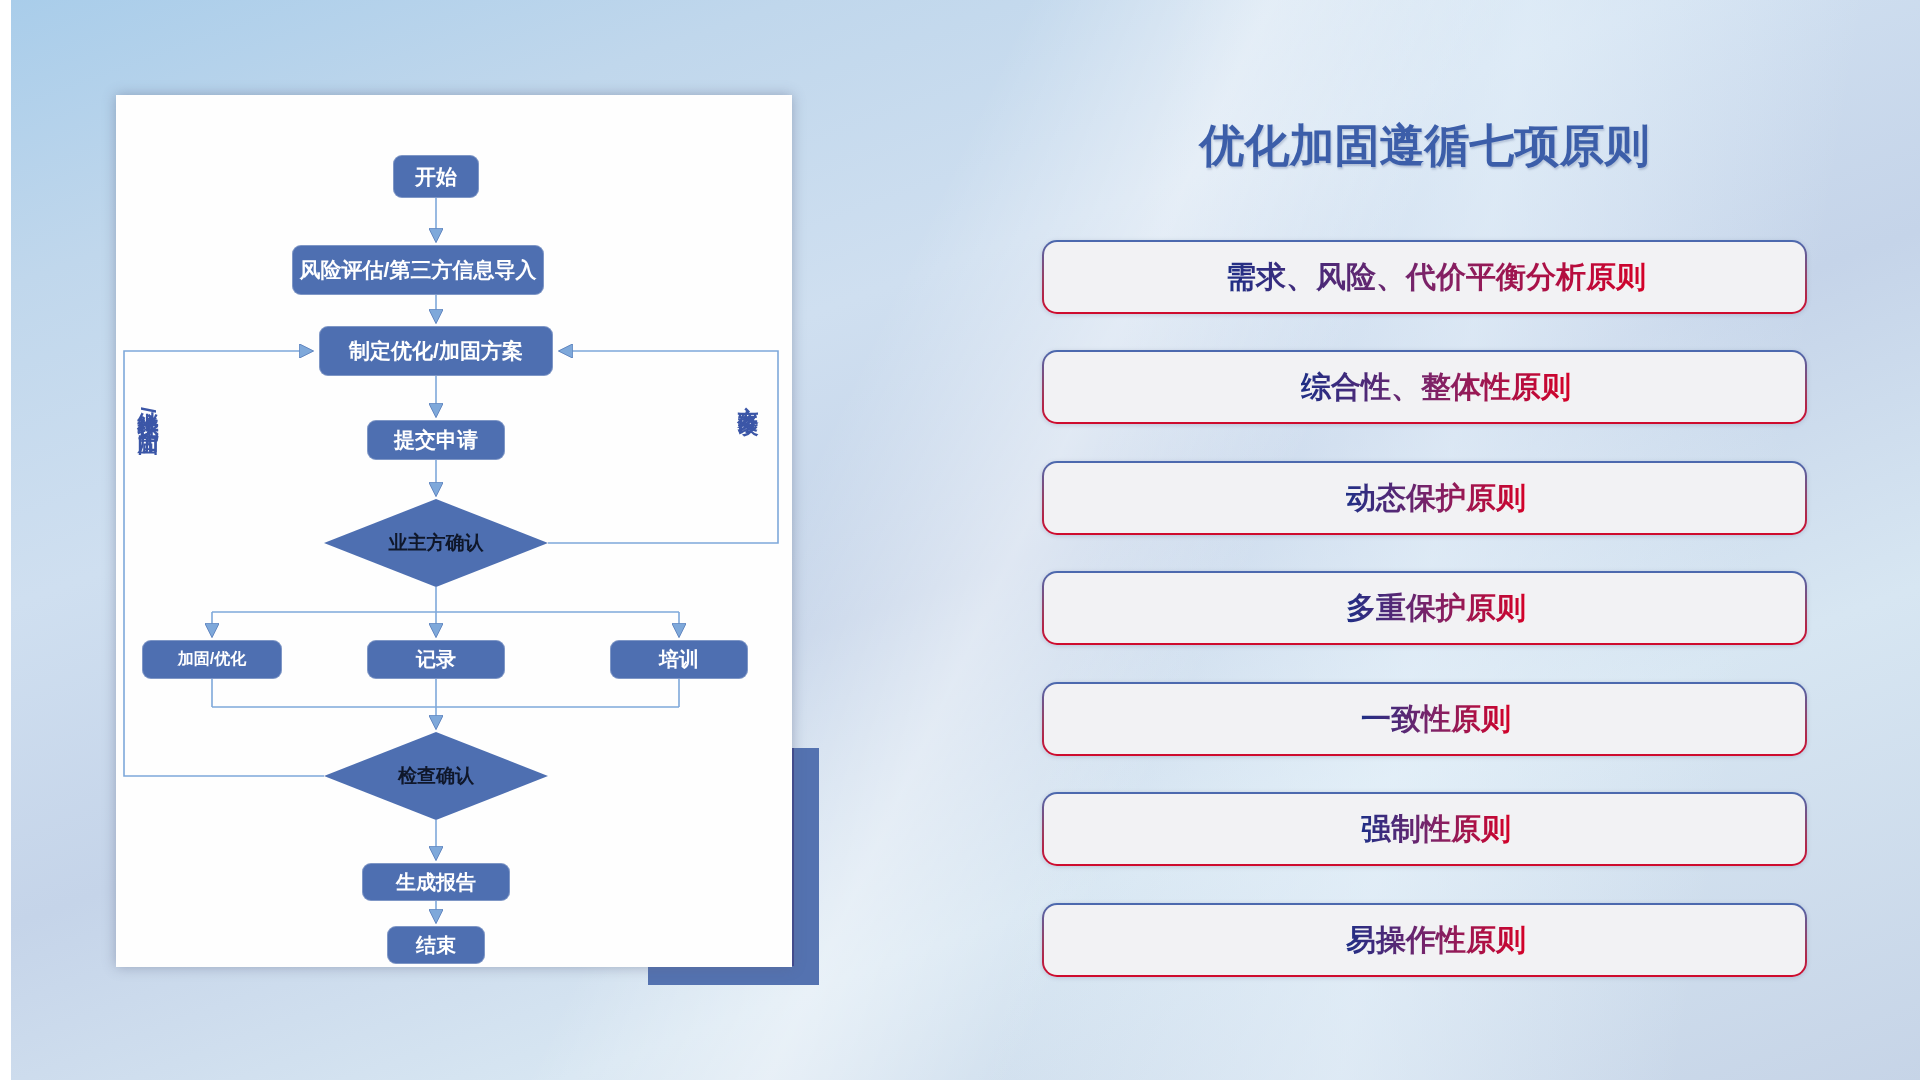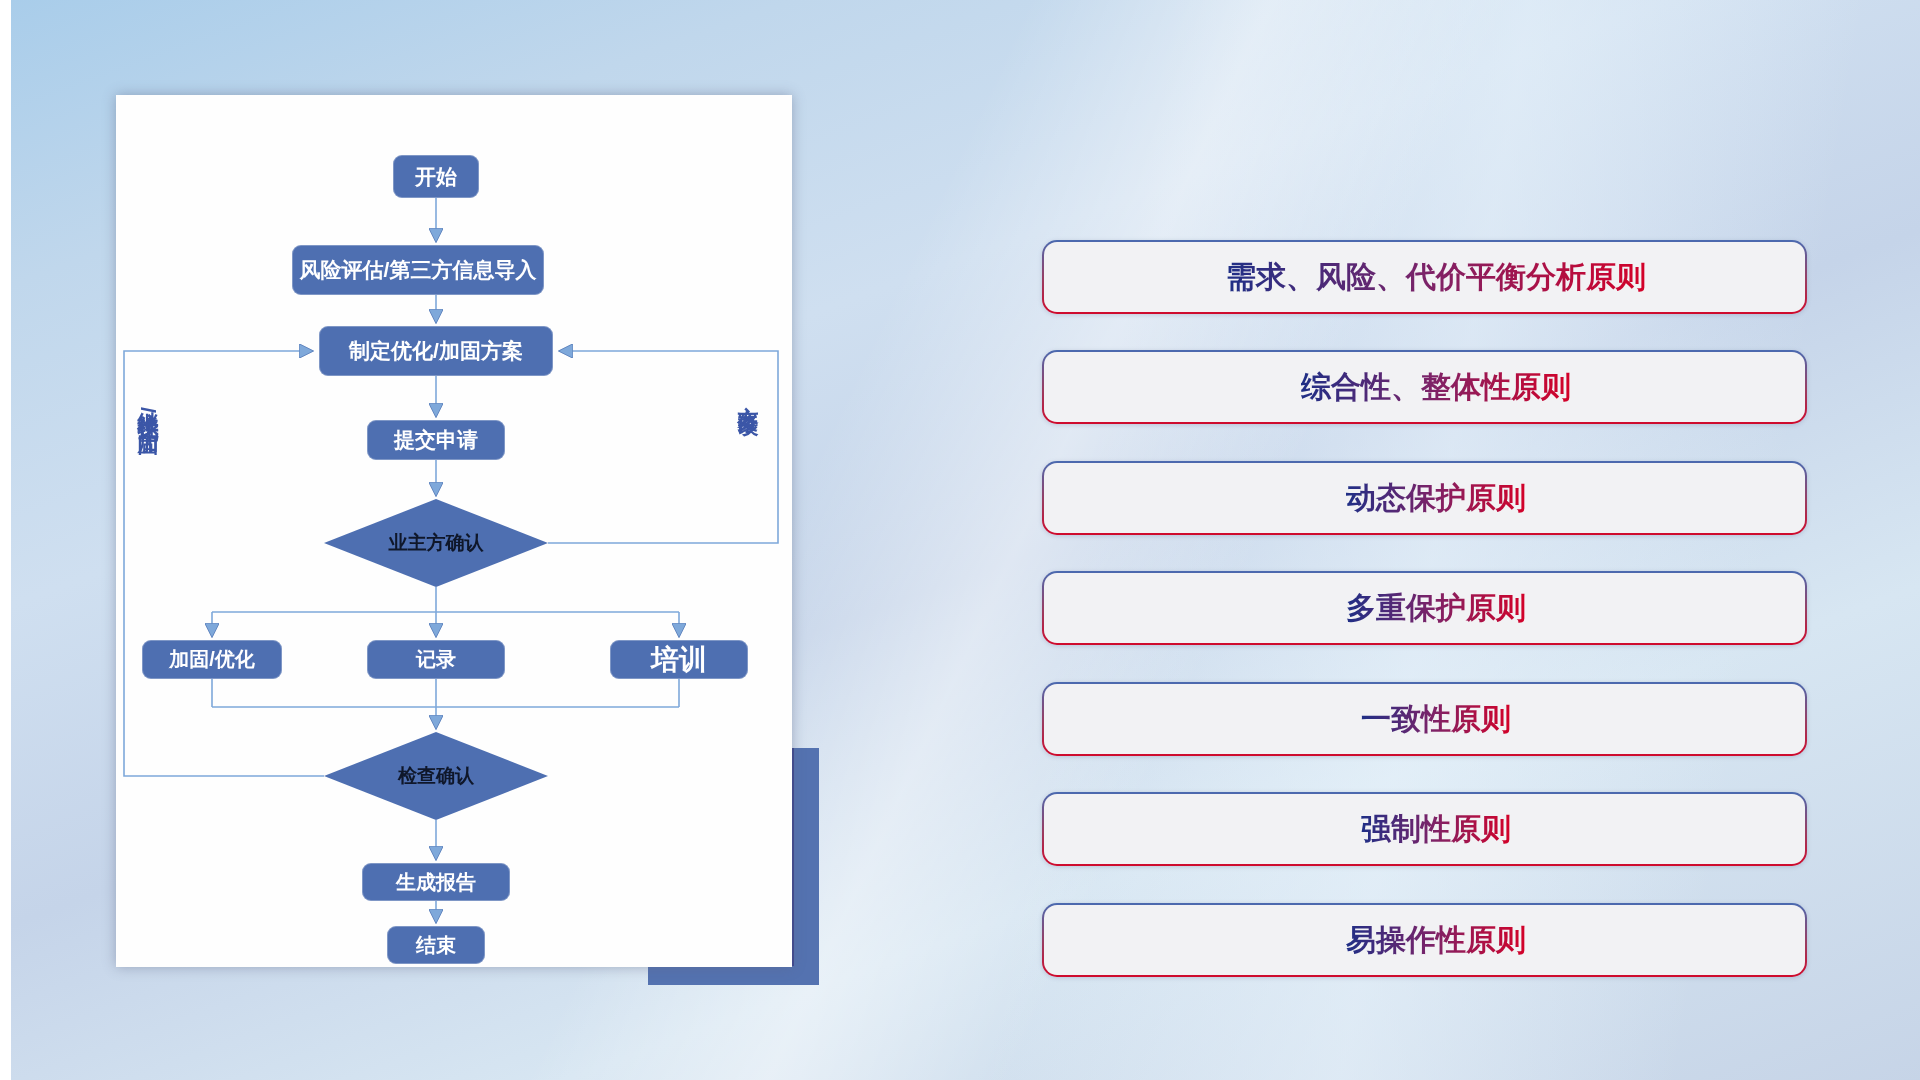--- a/index.html
+++ b/index.html
@@ -115,29 +115,29 @@
     </div>
 
     <div class="node" style="left:251px;top:325px;width:138px;height:40px;">
       <span>提交申请</span>
     </div>
 
     <div class="diamond" style="left:208px;top:404px;width:224px;height:88px;">
       <span>业主方确认</span>
     </div>
 
-    <div class="node" style="left:26px;top:545px;width:140px;height:39px;font-size:20px;align-items:center;">
+    <div class="node" style="left:26px;top:545px;width:140px;height:39px;font-size:16px;align-items:center;">
       <span>加固/优化</span>
     </div>
 
     <div class="node" style="left:251px;top:545px;width:138px;height:39px;font-size:20px;">
       <span>记录</span>
     </div>
 
-    <div class="node" style="left:494px;top:545px;width:138px;height:39px;font-size:28px;">
+    <div class="node" style="left:494px;top:545px;width:138px;height:39px;font-size:20px;">
       <span>培训</span>
     </div>
 
     <div class="diamond" style="left:208px;top:637px;width:224px;height:88px;">
       <span>检查确认</span>
     </div>
 
     <div class="node" style="left:246px;top:768px;width:148px;height:38px;font-size:20px;">
       <span>生成报告</span>
     </div>
@@ -145,20 +145,21 @@
     <div class="node" style="left:271px;top:831px;width:98px;height:38px;font-size:20px;">
       <span>结束</span>
     </div>
 
     <div class="vlabel" style="left:22px;top:300px;">继续优化/加固</div>
 
     <div class="vlabel" style="left:622px;top:294px;">方案修改</div>
 
   </div>
 
+  <div class="panel-title">优化加固遵循七项原则</div>
 
   <div class="pbox" style="top:240px;">
     <div class="pinner">
       <span class="ptext">需求、风险、代价平衡分析原则</span>
     </div>
   </div>
 
   <div class="pbox" style="top:461px;">
     <div class="pinner">
       <span class="ptext">动态保护原则</span>

